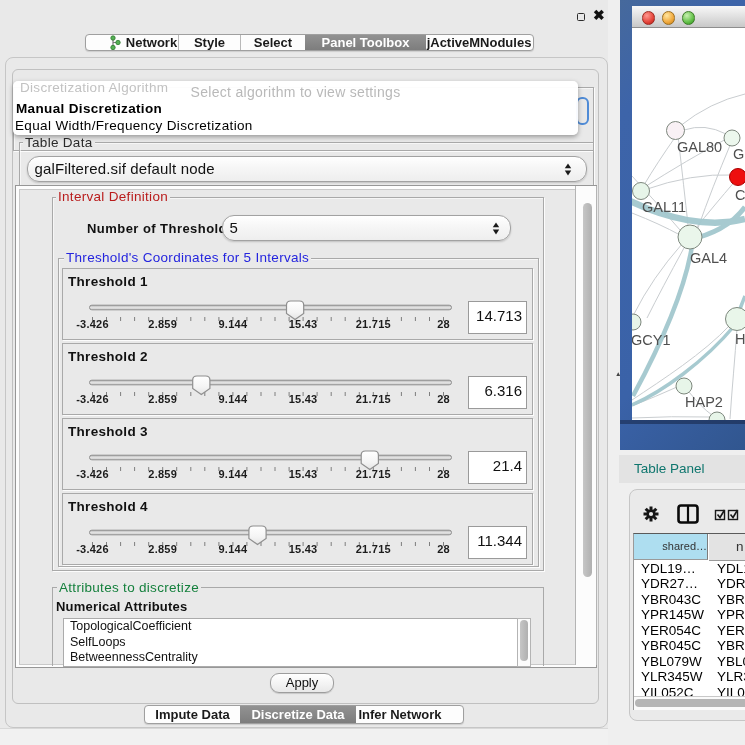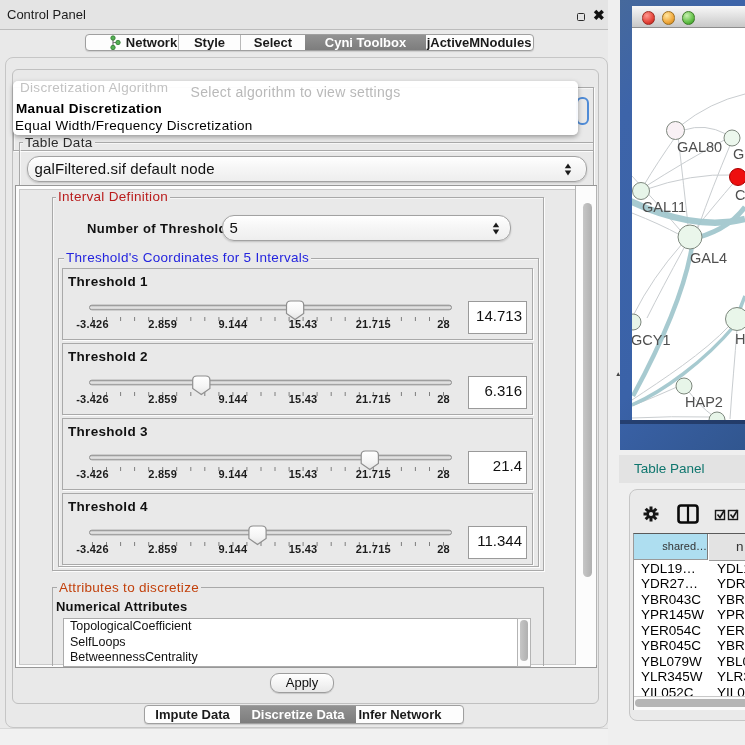--- a/index.html
+++ b/index.html
@@ -49,23 +49,20 @@
   #tpbar span{position:absolute;left:15px;top:6px;font-size:13.5px;color:#0f766e;}
   #tablebox{position:absolute;left:629px;top:489px;width:120px;height:230px;background:#eaeaea;border:1px solid #c6c6c6;border-radius:8px 0 0 8px;}
   #dtable{position:absolute;left:633px;top:533px;width:112px;height:176px;background:#fff;border-top:1px solid #5a5a5a;border-left:1px solid #9a9a9a;overflow:hidden;}
   .trow{position:absolute;left:0;width:112px;height:15.3px;font-size:13.5px;color:#000;}
   .trow .c1{position:absolute;left:7px;top:0;line-height:15.3px;}
   .trow .c2{position:absolute;left:83px;top:0;line-height:15.3px;}
 </style></head>
 <body>
 <div id="root">
 <div id="left">
-  <div id="titlebar">
-        <span class="t">Control Panel</span>
-      </div>
   <div id="winbtns">
      <span style="position:absolute;left:5px;top:2.5px;width:6px;height:6px;border:1.8px solid #2c2c2c;border-radius:1.5px;"></span>
      <span style="position:absolute;left:21px;top:-3.5px;font-size:14px;font-weight:bold;color:#111;">✖</span>
   </div>
   <div id="mainpanel"></div>
   <div id="innerpanel"></div>
 
   
   <div class="grp" style="left:13px;top:87px;width:579px;height:62px;"></div>
   <div style="position:absolute;left:576px;top:97px;width:9px;height:24px;border:2.5px solid #4f8bd6;border-radius:6px;background:#e8e8e8;"></div>
@@ -95,21 +92,21 @@
         <line x1="3" y1="3" x2="3" y2="12.5" stroke="#7a7a7a" stroke-width="1.2"></line>
         <line x1="3" y1="7.5" x2="8" y2="7.5" stroke="#7a7a7a" stroke-width="1.2"></line>
         <circle cx="3" cy="3" r="2.2" fill="#55b055" stroke="#2f7a2f" stroke-width=".8"></circle>
         <circle cx="3" cy="12.5" r="2.2" fill="#55b055" stroke="#2f7a2f" stroke-width=".8"></circle>
         <circle cx="8" cy="7.5" r="2.2" fill="#55b055" stroke="#2f7a2f" stroke-width=".8"></circle>
       </svg>Network</div>
     <div class="sep"></div>
         <div class="seg" style="width:61px;">Style</div>
     <div class="sep"></div>
         <div class="seg" style="width:64px;">Select</div>
-    <div class="seg on" style="width:121px;">Cyni Toolbox</div>
+    <div class="seg on" style="width:121px;">Panel Toolbox</div>
     <div class="seg" style="width:106px;">jActiveMNodules</div>
   </div>
 
   
   <div style="position:absolute;left:15px;top:185px;width:580px;height:481px;border:1px solid #979797;background:#fdfdfd;">
     <div style="position:absolute;left:2.5px;top:2.5px;right:2.5px;bottom:2.5px;border:1px solid #c9c9c9;background:#e9e9e9;"></div>
   </div>
   <div class="vsb" style="left:575px;top:186px;width:20px;height:479px;border-top:none;border-bottom:none;">
     <div class="th" style="left:6.5px;top:17px;width:9.5px;height:374px;"></div>
   </div>
@@ -304,21 +301,21 @@
         <text x="162.2" y="553.0" text-anchor="middle" font-size="11" font-weight="bold" letter-spacing=".25" fill="#1c1c1c">2.859</text>
         <text x="232.4" y="553.0" text-anchor="middle" font-size="11" font-weight="bold" letter-spacing=".25" fill="#1c1c1c">9.144</text>
         <text x="302.6" y="553.0" text-anchor="middle" font-size="11" font-weight="bold" letter-spacing=".25" fill="#1c1c1c">15.43</text>
         <text x="372.8" y="553.0" text-anchor="middle" font-size="11" font-weight="bold" letter-spacing=".25" fill="#1c1c1c">21.715</text>
         <text x="443.0" y="553.0" text-anchor="middle" font-size="11" font-weight="bold" letter-spacing=".25" fill="#1c1c1c">28</text>
     <path d="M 248.4 538.5 L 248.4 530.0 Q 248.4 526.0 252.6 526.0 L 261.4 526.0 Q 265.6 526.0 265.6 530.0 L 265.6 538.5 L 257.0 544.5 Z" fill="url(#thm)" stroke="#8f8f8f" stroke-width="1.2"></path>
   </svg>
 
   
   <div class="grp" style="left:52px;top:587px;width:490px;height:78px;border-bottom:none;box-shadow:none;"></div>
-  <div class="gtitle" style="left:57px;top:581px;color:#c2410c;">Attributes to discretize</div>
+  <div class="gtitle" style="left:57px;top:581px;color:#15803d;">Attributes to discretize</div>
   <div class="abs" style="left:56px;top:599px;font-size:13px;font-weight:bold;color:#111;letter-spacing:.2px;">Numerical Attributes</div>
   <div id="attrlist">
         <div>TopologicalCoefficient</div>
         <div>SelfLoops</div>
         <div>BetweennessCentrality</div>
       </div>
   <div class="vsb" style="left:517px;top:618px;width:12px;height:46.5px;">
     <div class="th" style="left:1.5px;top:1px;width:8px;height:41px;"></div>
   </div>
 

